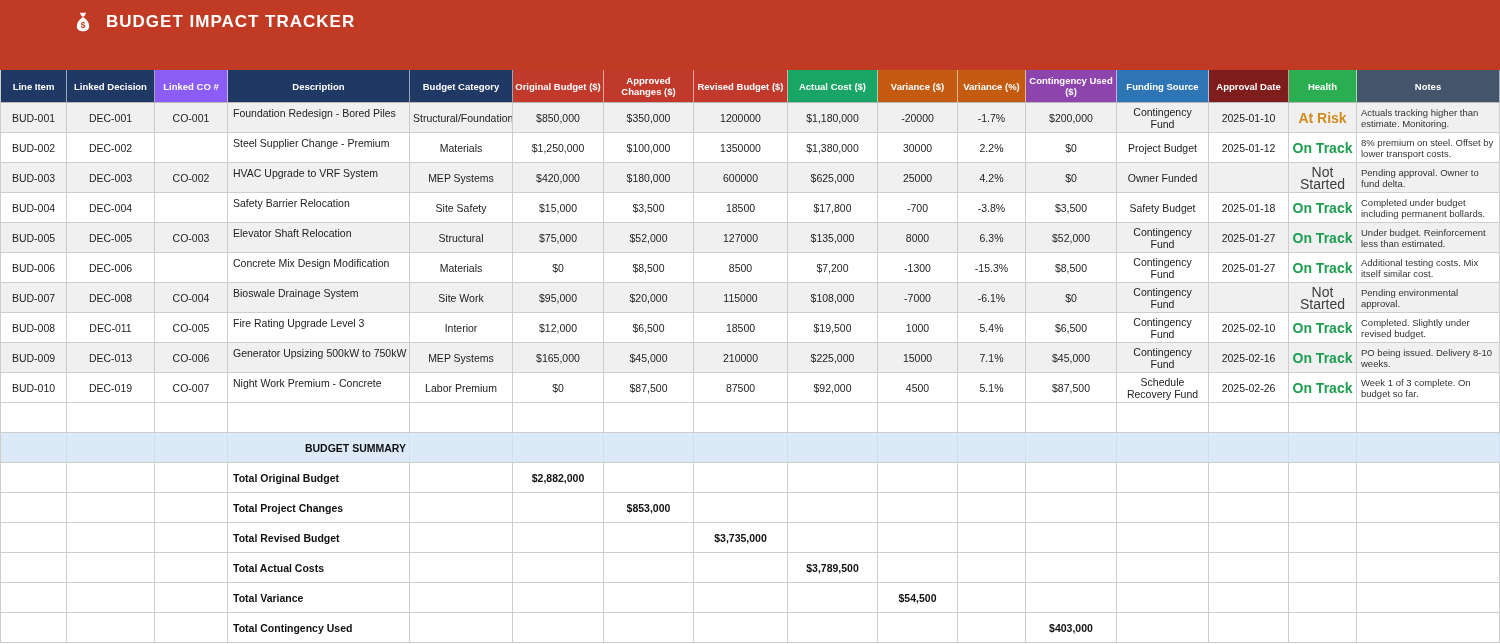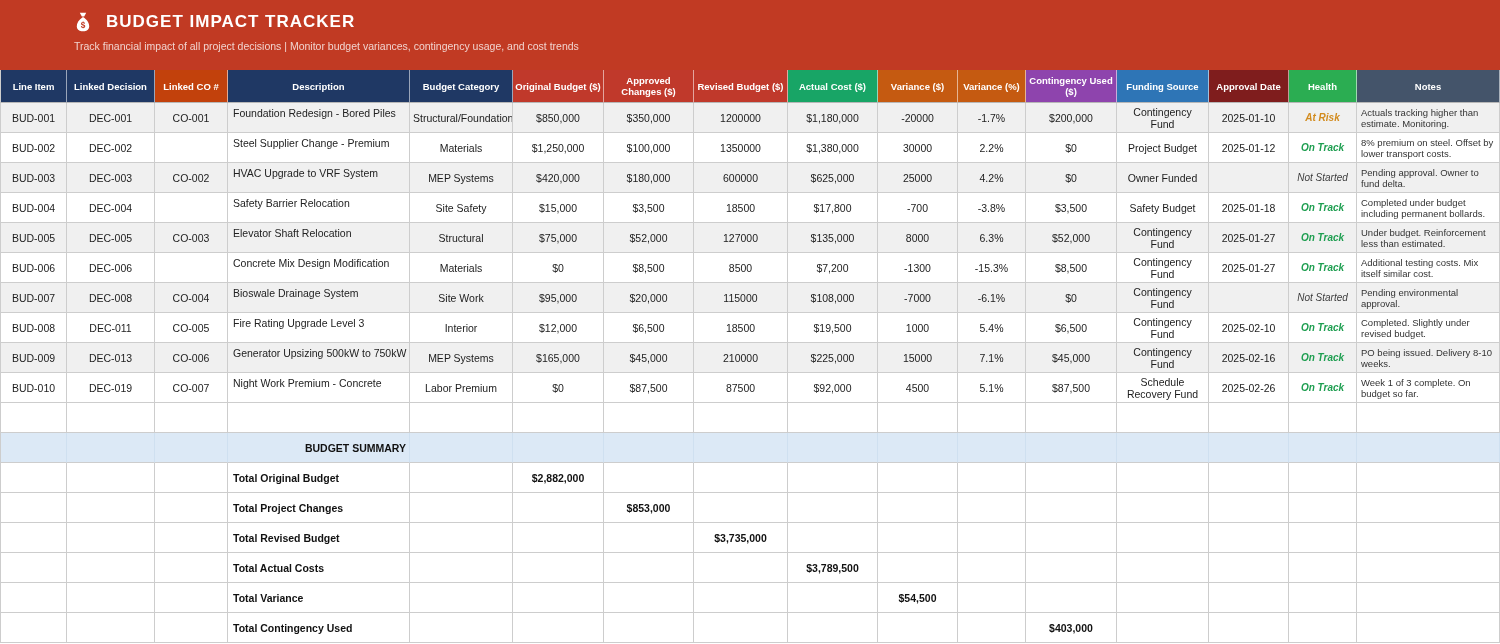--- a/index.html
+++ b/index.html
@@ -24,21 +24,21 @@
   td {
     height: 30px; font-size: 10.5px; color: #1c1c1c; text-align: center; vertical-align: middle;
     padding: 0 3px; border-right: 1px solid #CDCDCD; border-bottom: 1px solid #CDCDCD;
     overflow: hidden; line-height: 12px; background-clip: padding-box;
   }
   td:first-child, th:first-child { border-left: 1px solid #CDCDCD; }
   tr.stripe td { background: #F0F0F0; }
   td.c3 { text-align: left; padding-left: 5px; vertical-align: top; padding-top: 4px;
           white-space: nowrap; color: #222; }
   td.c15 { text-align: left; font-size: 9.5px; line-height: 11px; padding: 2px 4px; color: #333; }
-  td.c14 { font-size: 10px; font-style: italic; }
+  td.c14 { font-size: 14px; }
   tr.summary-title td { background: #DCE9F6; border-right-color: #cfe0f0; }
   tr.summary-title td.c3 { font-weight: bold; color: #111; vertical-align: middle; padding-top: 0; text-align: right; }
   td.bold { font-weight: bold; color: #111; }
   tr.summary-row td.c3 { font-weight: bold; color: #111; vertical-align: middle; padding-top: 0; }
 </style>
 </head>
 <body>
 
 <div class="app">
 
@@ -46,21 +46,20 @@
     <div class="title-row">
       <span class="bag-icon">
         <svg viewBox="0 0 24 24" width="22" height="22" aria-hidden="true">
           <path fill="#ffffff" d="M8.5 2h7l-2.2 4h-2.6z"></path>
           <path fill="#ffffff" d="M12 6.5c-4.8 3-6.8 6.8-6.8 10.4A5.1 5.1 0 0 0 10.3 22h3.4a5.1 5.1 0 0 0 5.1-5.1c0-3.6-2-7.4-6.8-10.4z"></path>
           <text x="12" y="19" text-anchor="middle" font-size="9" font-weight="bold" fill="#C13A23" font-family="Liberation Sans, sans-serif">$</text>
         </svg>
       </span>
       <h1>BUDGET IMPACT TRACKER</h1>
     </div>
-    <p class="subtitle">Track financial impact of all project decisions  |  Monitor budget variances, contingency usage, and cost trends</p>
   </header>
 
   <table>
     <colgroup id="colgroup">
         <col style="width: 67px;">
         <col style="width: 88px;">
         <col style="width: 73px;">
         <col style="width: 182px;">
         <col style="width: 103px;">
         <col style="width: 91px;">
@@ -72,21 +71,21 @@
         <col style="width: 91px;">
         <col style="width: 92px;">
         <col style="width: 80px;">
         <col style="width: 68px;">
         <col style="width: 143px;">
       </colgroup>
     <thead id="thead">
         <tr>
           <th style="background: rgb(31, 56, 100);">Line Item</th>
           <th style="background: rgb(31, 56, 100);">Linked Decision</th>
-          <th style="background: #c2410c;">Linked CO #</th>
+          <th style="background: #8b5cf6;">Linked CO #</th>
           <th style="background: rgb(31, 56, 100);">Description</th>
           <th style="background: rgb(31, 56, 100);">Budget Category</th>
           <th style="background: rgb(192, 57, 43);">Original Budget ($)</th>
           <th style="background: rgb(192, 57, 43);">Approved Changes ($)</th>
           <th style="background: rgb(192, 57, 43);">Revised Budget ($)</th>
           <th style="background: rgb(24, 165, 102);">Actual Cost ($)</th>
           <th style="background: rgb(197, 90, 17);">Variance ($)</th>
           <th style="background: rgb(197, 90, 17);">Variance (%)</th>
           <th style="background: rgb(142, 68, 173);">Contingency Used ($)</th>
           <th style="background: rgb(46, 117, 182);">Funding Source</th>

